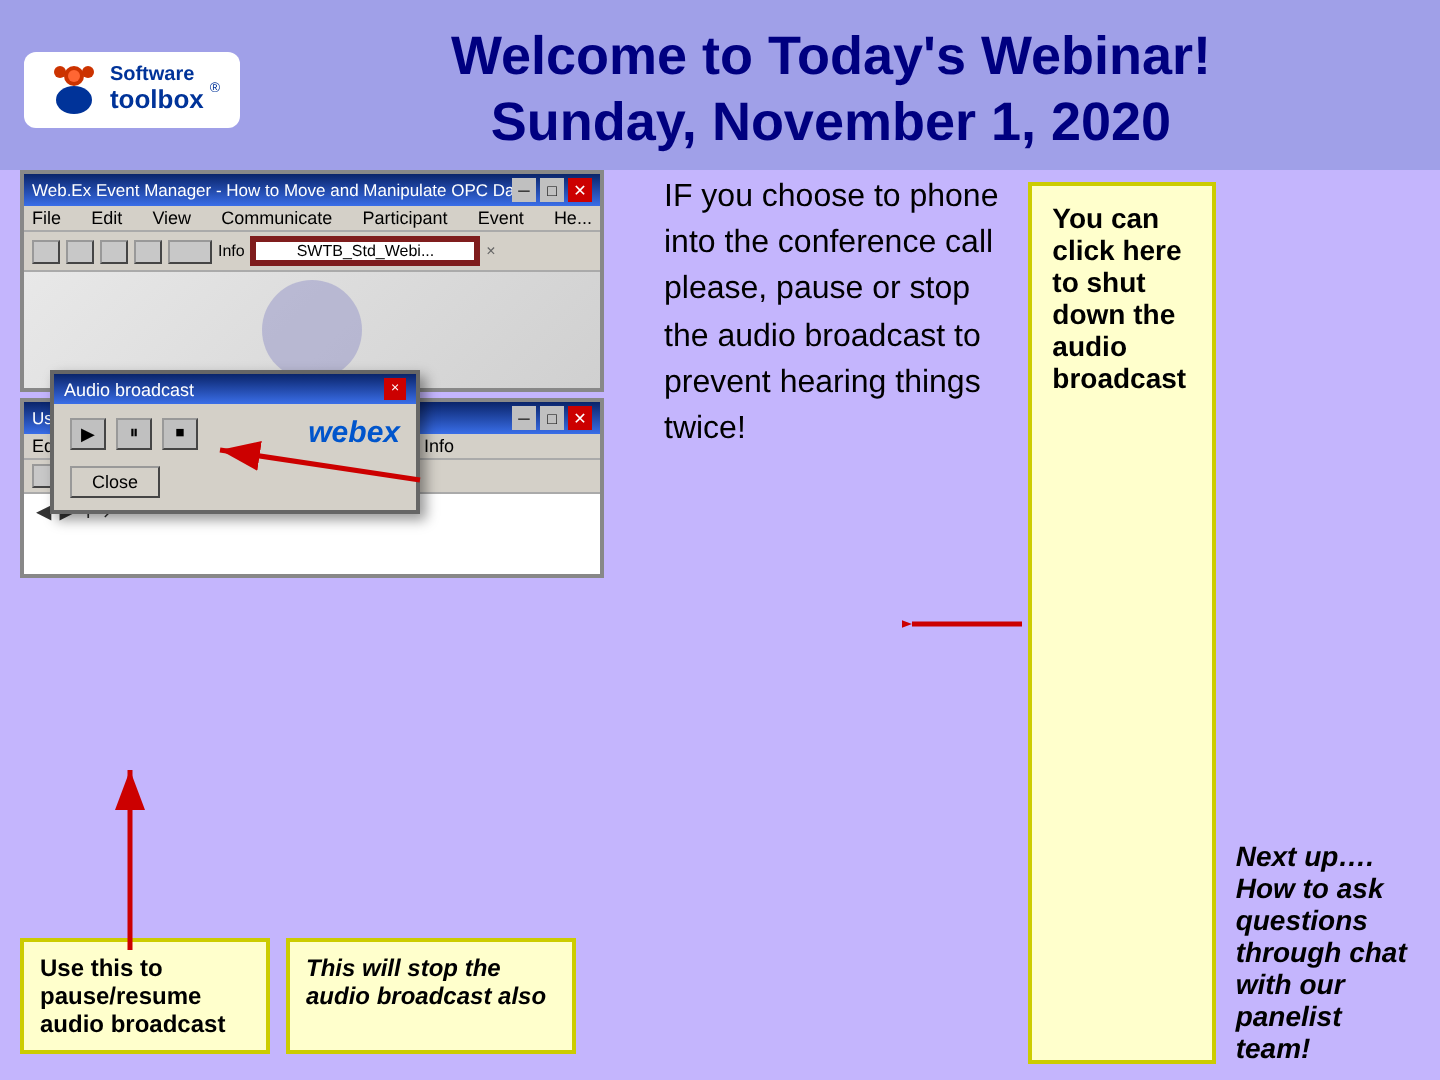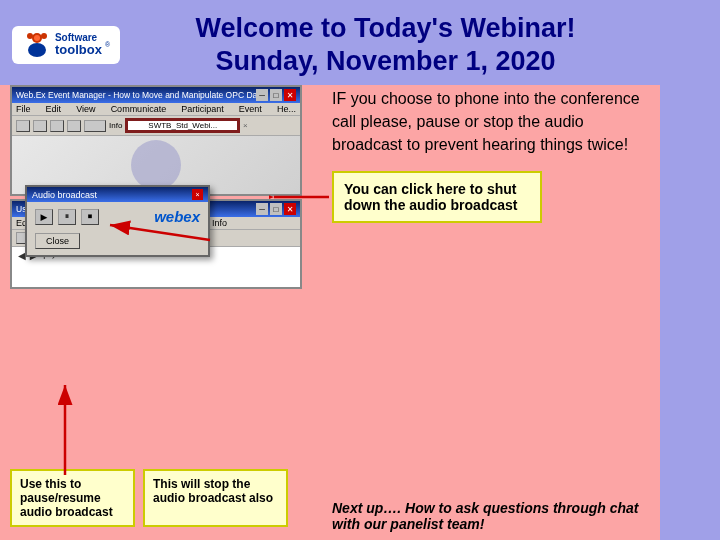--- a/index.html
+++ b/index.html
@@ -25,21 +25,21 @@
     }
     .title-area {
       flex: 1;
       text-align: center;
     }
 
   </style>
 </head>
 <body>
 
-<div style="width:660px;height:540px;background:#fca5a5;overflow:hidden;position:relative;">
+<div style="width:720px;height:540px;background:#c4b5fd;overflow:hidden;position:relative;">
 
   <div class="header" style="display:flex;align-items:center;padding:8px 16px 4px 12px;height:85px;">
 
     <div class="logo-area" style="width:115px;">
       <div style="background:white;border-radius:6px;padding:4px 6px;width:108px;display:flex;flex-direction:column;align-items:center;">
         <div style="display:flex;align-items:center;gap:3px;">
 
           <svg width="30" height="30" viewBox="0 0 30 30">
             <circle cx="15" cy="8" r="5" fill="#cc3300"></circle>
             <circle cx="15" cy="8" r="3" fill="#ff6633"></circle>
@@ -165,28 +165,28 @@
 
         <line x1="200" y1="155" x2="100" y2="140" stroke="#cc0000" stroke-width="2.5" marker-end="url(#arrowhead1)"></line>
 
         <line x1="55" y1="390" x2="55" y2="300" stroke="#cc0000" stroke-width="2.5" marker-end="url(#arrowhead2)"></line>
       </svg>
 
       <div style="position:absolute;bottom:5px;left:0;display:flex;gap:8px;z-index:15;">
         <div style="background:#ffffcc;border:2px solid #cccc00;padding:6px 8px;font-size:12px;font-weight:bold;color:#000;width:125px;">
           <span>Use this to pause/resume audio broadcast</span>
         </div>
-        <div style="background:#ffffcc;border:2px solid #cccc00;padding:6px 8px;font-size:12px;font-weight:bold;color:#000;width:145px;">
+        <div style="background:#ffffcc;border:2px solid #cccc00;padding:6px 8px;font-size:12px;font-weight:bold;color:#000;width:145px;font-style:italic;">
           <span>This will stop the audio broadcast also</span>
         </div>
       </div>
 
     </div>
 
-    <div style="flex:1;display:flex;flex-direction:column;gap:10px;padding-top:2px;">
+    <div style="flex:1;display:flex;flex-direction:row;gap:10px;padding-top:2px;">
 
       <div style="font-size:16px;color:#000;line-height:1.45;">
         <span>IF you choose to phone into the conference call please, pause or stop the audio broadcast to prevent hearing things twice!</span>
       </div>
 
       <div style="background:#ffffcc;border:2px solid #cccc00;padding:8px 10px;font-size:14px;font-weight:bold;color:#000;max-width:210px;position:relative;margin-top:4px;">
         <span>You can click here to shut down the audio broadcast</span>
         
         <svg style="position:absolute;left:-65px;top:50%;transform:translateY(-50%);pointer-events:none;" width="65" height="20">
           <defs>

